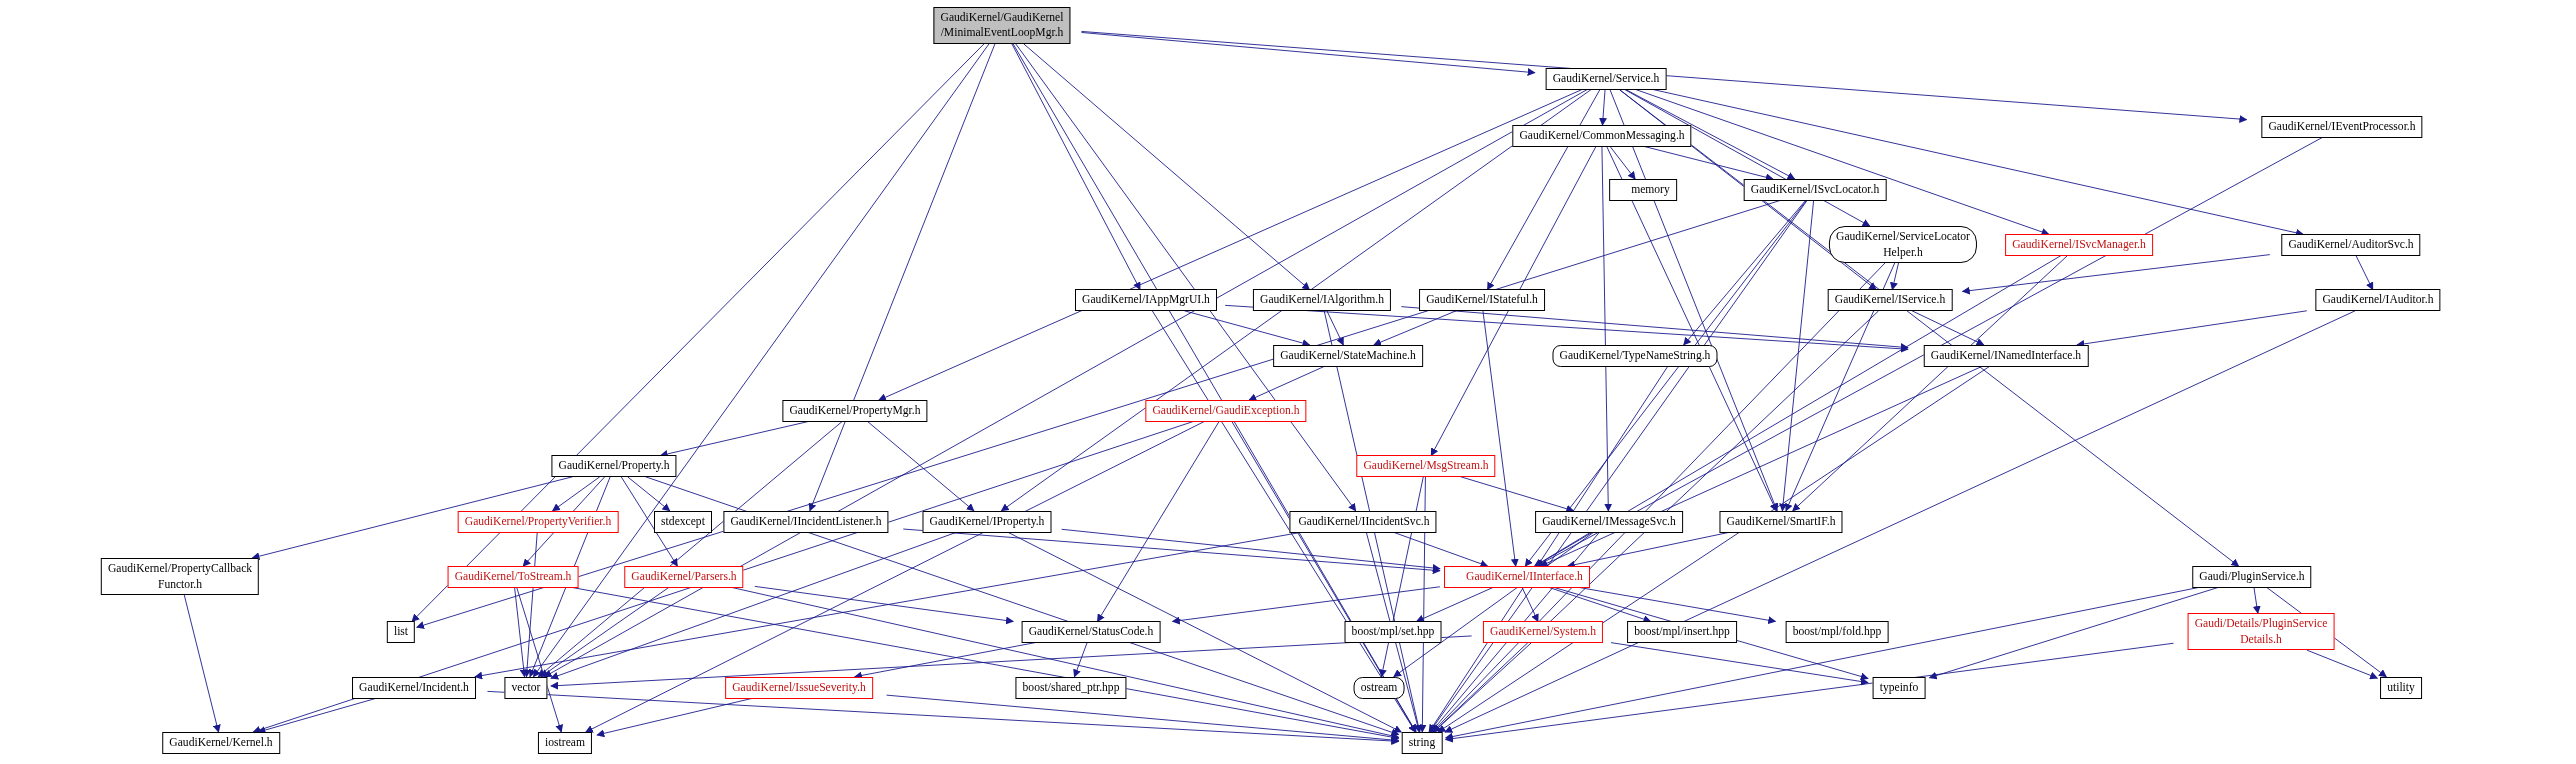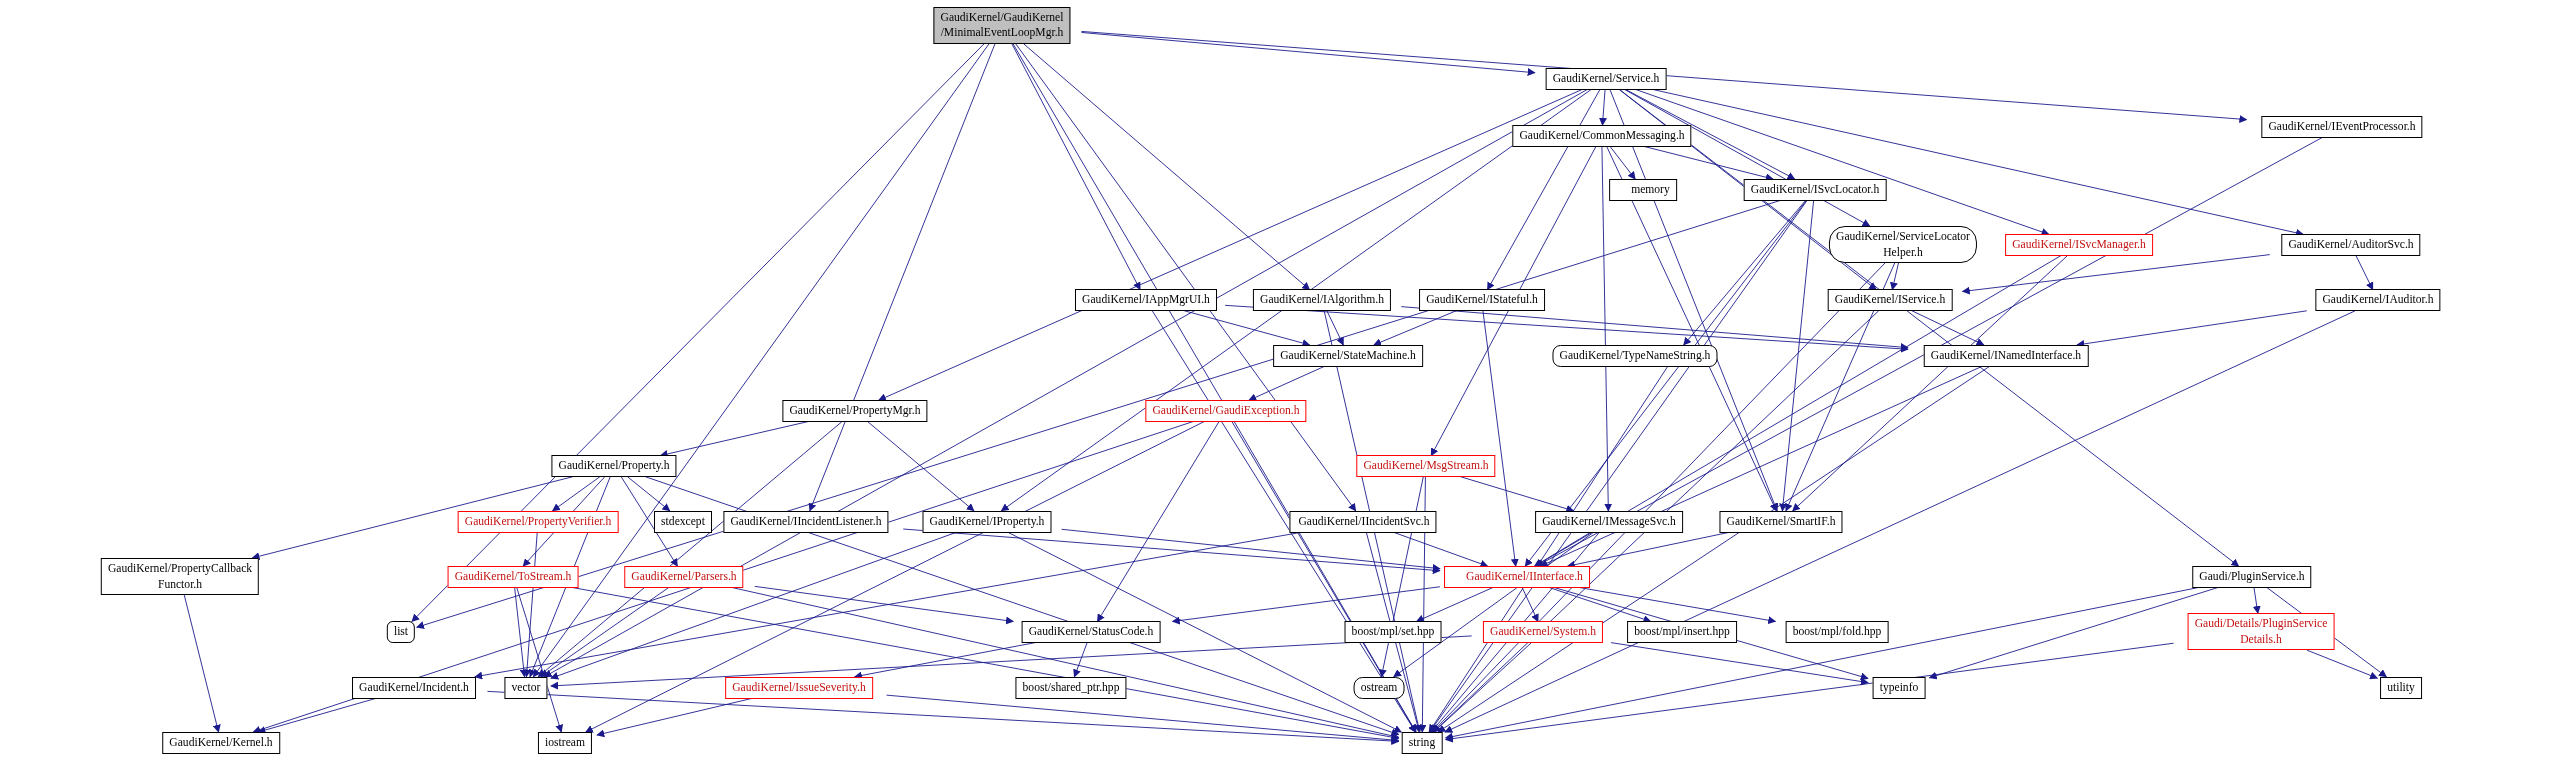--- a/index.html
+++ b/index.html
@@ -194,21 +194,21 @@
     <div class="node red" style="left: 684px; top: 566px;">GaudiKernel/Parsers.h</div>
     <div class="node red" style="left: 1517px; top: 566px; padding-left: 21px;">GaudiKernel/IInterface.h</div>
     <div class="node" style="left: 2252px; top: 566px;">Gaudi/PluginService.h</div>
     <div class="node" style="left: 1091px; top: 621px;">GaudiKernel/StatusCode.h</div>
     <div class="node" style="left: 1393px; top: 621px;">boost/mpl/set.hpp</div>
     <div class="node red" style="left: 1543px; top: 621px;">GaudiKernel/System.h</div>
     <div class="node" style="left: 1682px; top: 621px;">boost/mpl/insert.hpp</div>
     <div class="node" style="left: 1837px; top: 621px;">boost/mpl/fold.hpp</div>
     <div class="node red" style="left: 2261px; top: 613px;">Gaudi/Details/PluginService
 Details.h</div>
-    <div class="node" style="left: 401px; top: 621px; border-radius: 6px;">list</div>
+    <div class="node" style="left: 401px; top: 621px;">list</div>
     <div class="node" style="left: 414px; top: 677px;">GaudiKernel/Incident.h</div>
     <div class="node" style="left: 526px; top: 677px;">vector</div>
     <div class="node red" style="left: 799px; top: 677px;">GaudiKernel/IssueSeverity.h</div>
     <div class="node" style="left: 1071px; top: 677px;">boost/shared_ptr.hpp</div>
     <div class="node" style="left: 1379px; top: 677px; border-radius: 9px;">ostream</div>
     <div class="node" style="left: 1899px; top: 677px;">typeinfo</div>
     <div class="node" style="left: 2401px; top: 677px;">utility</div>
     <div class="node" style="left: 221px; top: 732px;">GaudiKernel/Kernel.h</div>
     <div class="node" style="left: 565px; top: 732px;">iostream</div>
     <div class="node" style="left: 1422px; top: 732px;">string</div>

